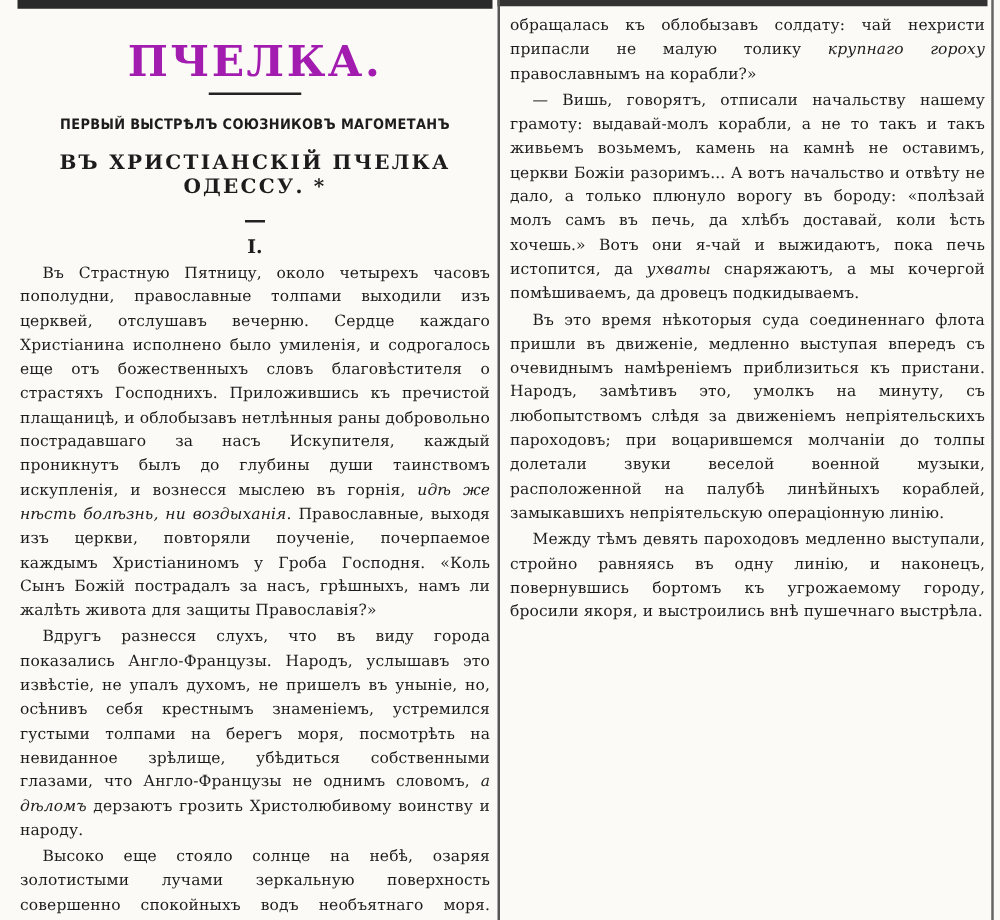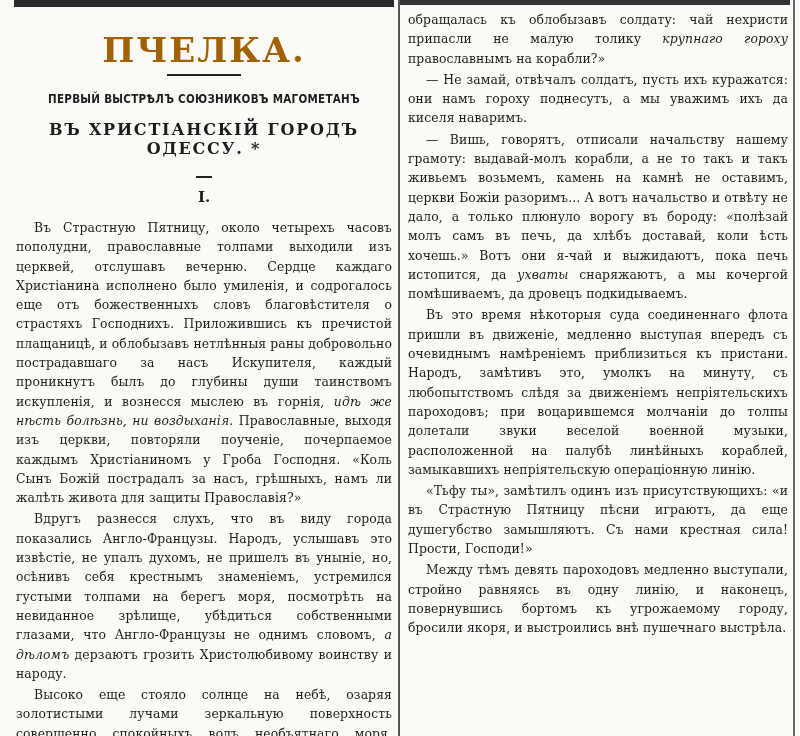--- a/index.html
+++ b/index.html
@@ -29,21 +29,21 @@
   .col {
     position: absolute; top: 0; box-sizing: border-box;
   }
   .col-left { left: 16px; width: 376px; }
   .col-right { left: 408px; width: 380px; top: 10px; }
 
   .masthead {
     text-align: center; margin-top: 30px;
     font-family: "DejaVu Serif", serif; font-weight: 900;
     font-size: 34px; letter-spacing: 2px; line-height: 40px;
-    color: #a16207;
+    color: #a21caf;
   }
   .masthead-rule {
     width: 74px; height: 2px; background: #222; margin: 4px auto 0;
   }
   .headline-1 {
     text-align: center; margin-top: 16px;
     font-family: "DejaVu Sans", sans-serif; font-weight: bold;
     font-size: 11.5px; letter-spacing: 0.3px; transform: scaleX(0.9);
   }
   .headline-2 {
@@ -57,44 +57,42 @@
   .section-num {
     text-align: center; margin-top: 10px; font-size: 15px; font-weight: bold;
   }
   .para {
     font-size: 12.4px; line-height: 19.3px; text-align: justify;
     text-indent: 18px; margin: 0 0 2px 0;
     letter-spacing: 0.1px;
   }
   .para.noindent { text-indent: 0; }
   .para i { }
-  .col-left .first-para { margin-top: 12px; }
+  .col-left .first-para { margin-top: 2px; }
 </style>
 </head>
 <body>
 
 <div class="topbar-left"></div>
 <div class="topbar-right"></div>
 <div class="vrule"></div>
 <div class="vrule-right"></div>
 
 <div class="col col-left">
   <div class="masthead">ПЧЕЛКА.</div>
   <div class="masthead-rule"></div>
   <div class="headline-1">ПЕРВЫЙ ВЫСТРѢЛЪ СОЮЗНИКОВЪ МАГОМЕТАНЪ</div>
-  <div class="headline-2">ВЪ ХРИСТІАНСКІЙ ГОРОДЪ ОДЕССУ. *</div>
+  <div class="headline-2">ВЪ ХРИСТІАНСКІЙ ПЧЕЛКА ОДЕССУ. *</div>
   <div class="short-rule"></div>
   <div class="section-num">I.</div>
 
   <p class="para first-para"><span>Въ Страстную Пятницу, около четырехъ часовъ пополудни, православные толпами выходили изъ церквей, отслушавъ вечерню. Сердце каждаго Христіанина исполнено было умиленія, и содрогалось еще отъ божественныхъ словъ благовѣстителя о страстяхъ Господнихъ. Приложившись къ пречистой плащаницѣ, и облобызавъ нетлѣнныя раны добровольно пострадавшаго за насъ Искупителя, каждый проникнутъ былъ до глубины души таинствомъ искупленія, и вознесся мыслею въ горнія, </span><i>идѣ же нѣсть болѣзнь, ни воздыханія</i><span>. Православные, выходя изъ церкви, повторяли поученіе, почерпаемое каждымъ Христіаниномъ у Гроба Господня. «Коль Сынъ Божій пострадалъ за насъ, грѣшныхъ, намъ ли жалѣть живота для защиты Православія?»</span></p>
   <p class="para"><span>Вдругъ разнесся слухъ, что въ виду города показались Англо-Французы. Народъ, услышавъ это извѣстіе, не упалъ духомъ, не пришелъ въ уныніе, но, осѣнивъ себя крестнымъ знаменіемъ, устремился густыми толпами на берегъ моря, посмотрѣть на невиданное зрѣлище, убѣдиться собственными глазами, что Англо-Французы не однимъ словомъ, </span><i>а дѣломъ</i><span> дерзаютъ грозить Христолюбивому воинству и народу.</span></p>
   <p class="para"><span>Высоко еще стояло солнце на небѣ, озаряя золотистыми лучами зеркальную поверхность совершенно спокойныхъ водъ необъятнаго моря. Безоблачный, лазурный небосклонъ, склоняясь къ морю, замыкалъ горизонтъ, на которомъ рѣзко обрисовывались черные очерки громадныхъ непріятельскихъ кораблей. Двадцать восемь судовъ различныхъ размѣровъ выстроились на стражѣ полукругомъ, угрожая пока издали заступникамъ Животворящаго Креста. Тишина прекраснаго весенняго вечера нарушалась лишь го-</span><i></i><span></span></p>
 </div>
 
 <div class="col col-right">
   <p class="para noindent"><span>обращалась къ облобызавъ солдату: чай нехристи припасли не малую толику </span><i>крупнаго гороху</i><span> православнымъ на корабли?»</span></p>
-  <p class="para"><span>— Не замай, отвѣчалъ солдатъ, пусть ихъ куражатся: они намъ гороху поднесутъ, а мы уважимъ ихъ да киселя наваримъ.</span></p>
   <p class="para"><span>— Вишь, говорятъ, отписали начальству нашему грамоту: выдавай-молъ корабли, а не то такъ и такъ живьемъ возьмемъ, камень на камнѣ не оставимъ, церкви Божіи разоримъ... А вотъ начальство и отвѣту не дало, а только плюнуло ворогу въ бороду: «полѣзай молъ самъ въ печь, да хлѣбъ доставай, коли ѣсть хочешь.» Вотъ они я-чай и выжидаютъ, пока печь истопится, да </span><i>ухваты</i><span> снаряжаютъ, а мы кочергой помѣшиваемъ, да дровецъ подкидываемъ.</span></p>
   <p class="para"><span>Въ это время нѣкоторыя суда соединеннаго флота пришли въ движеніе, медленно выступая впередъ съ очевиднымъ намѣреніемъ приблизиться къ пристани. Народъ, замѣтивъ это, умолкъ на минуту, съ любопытствомъ слѣдя за движеніемъ непріятельскихъ пароходовъ; при воцарившемся молчаніи до толпы долетали звуки веселой военной музыки, расположенной на палубѣ линѣйныхъ кораблей, замыкавшихъ непріятельскую операціонную линію.</span></p>
-  <p class="para"><span>«Тьфу ты», замѣтилъ одинъ изъ присутствующихъ: «и въ Страстную Пятницу пѣсни играютъ, да еще душегубство замышляютъ. Съ нами крестная сила! Прости, Господи!»</span></p>
   <p class="para"><span>Между тѣмъ девять пароходовъ медленно выступали, стройно равняясь въ одну линію, и наконецъ, повернувшись бортомъ къ угрожаемому городу, бросили якоря, и выстроились внѣ пушечнаго выстрѣла.</span></p>
 
 </div>
 
 </body></html>

